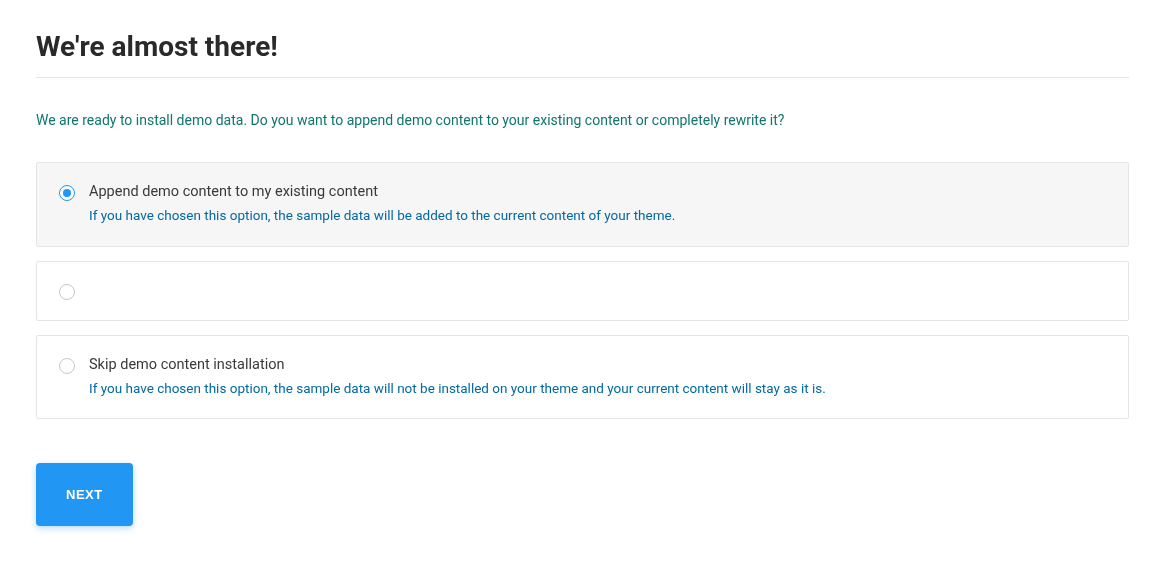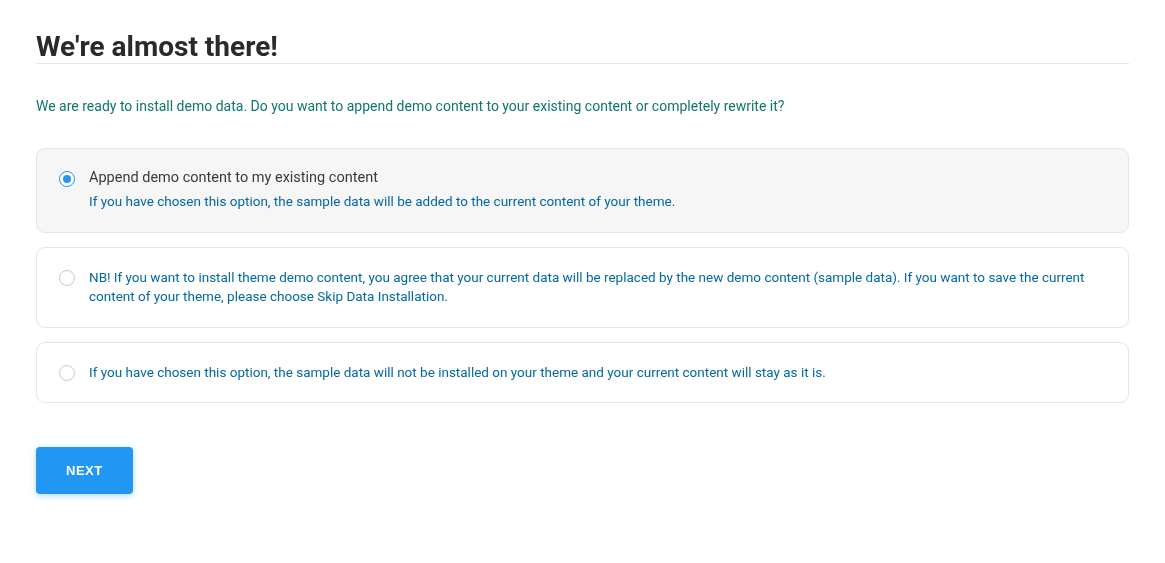--- a/index.html
+++ b/index.html
@@ -11,31 +11,32 @@
       font-family: "Segoe UI", -apple-system, BlinkMacSystemFont, Roboto, "Helvetica Neue", Arial, sans-serif;
       background: #ffffff;
       padding: 30px 36px;
       color: #333;
       width: 1165px;
     }
     .page-title {
       font-size: 28px;
       font-weight: 700;
       color: #2a2a2a;
+      padding-bottom: 14px;
       border-bottom: 1px solid #e5e5e5;
       margin-bottom: 34px;
     }
     .intro-text {
       font-size: 14px;
       color: #0f766e;
       margin-bottom: 34px;
     }
     .option-card {
       border: 1px solid #e5e5e5;
-      border-radius: 9px;
+      border-radius: 2px;
       padding: 20px 22px;
       margin-bottom: 14px;
       display: flex;
       align-items: flex-start;
       gap: 14px;
       cursor: pointer;
       background: #ffffff;
     }
     .option-card.selected {
       background: #f6f6f6;
@@ -82,21 +83,21 @@
     .next-button {
       display: inline-block;
       margin-top: 30px;
       background: #2196f3;
       color: #ffffff;
       font-size: 13px;
       font-weight: 700;
       letter-spacing: 0.5px;
       border: none;
       border-radius: 4px;
-      padding: 16px 30px;
+      padding: 24px 30px;
       cursor: pointer;
       box-shadow: 0 2px 6px rgba(33, 150, 243, 0.35);
     }
   </style>
 </head>
 <body>
 
 
 
 <h1 class="page-title">We're almost there!</h1>
@@ -107,26 +108,26 @@
     <div class="option-card selected">
       <span class="radio checked"></span>
       <div class="option-body">
         <div class="option-title">Append demo content to my existing content</div>
         <div class="option-desc">If you have chosen this option, the sample data will be added to the current content of your theme.</div>
       </div>
     </div>
     <div class="option-card">
       <span class="radio"></span>
       <div class="option-body">
-        <div class="option-desc">NB! If you want to install theme demo content, you agree that your current data will be replaced by the new demo content (sample data). If you want to save the current content of your theme, please choose Skip Data Installation.</div>
       </div>
     </div>
     <div class="option-card">
       <span class="radio"></span>
       <div class="option-body">
+        <div class="option-title">Skip demo content installation</div>
         <div class="option-desc">If you have chosen this option, the sample data will not be installed on your theme and your current content will stay as it is.</div>
       </div>
     </div>
   </div>
 
 <button class="next-button">NEXT</button>
 
 
 
 

